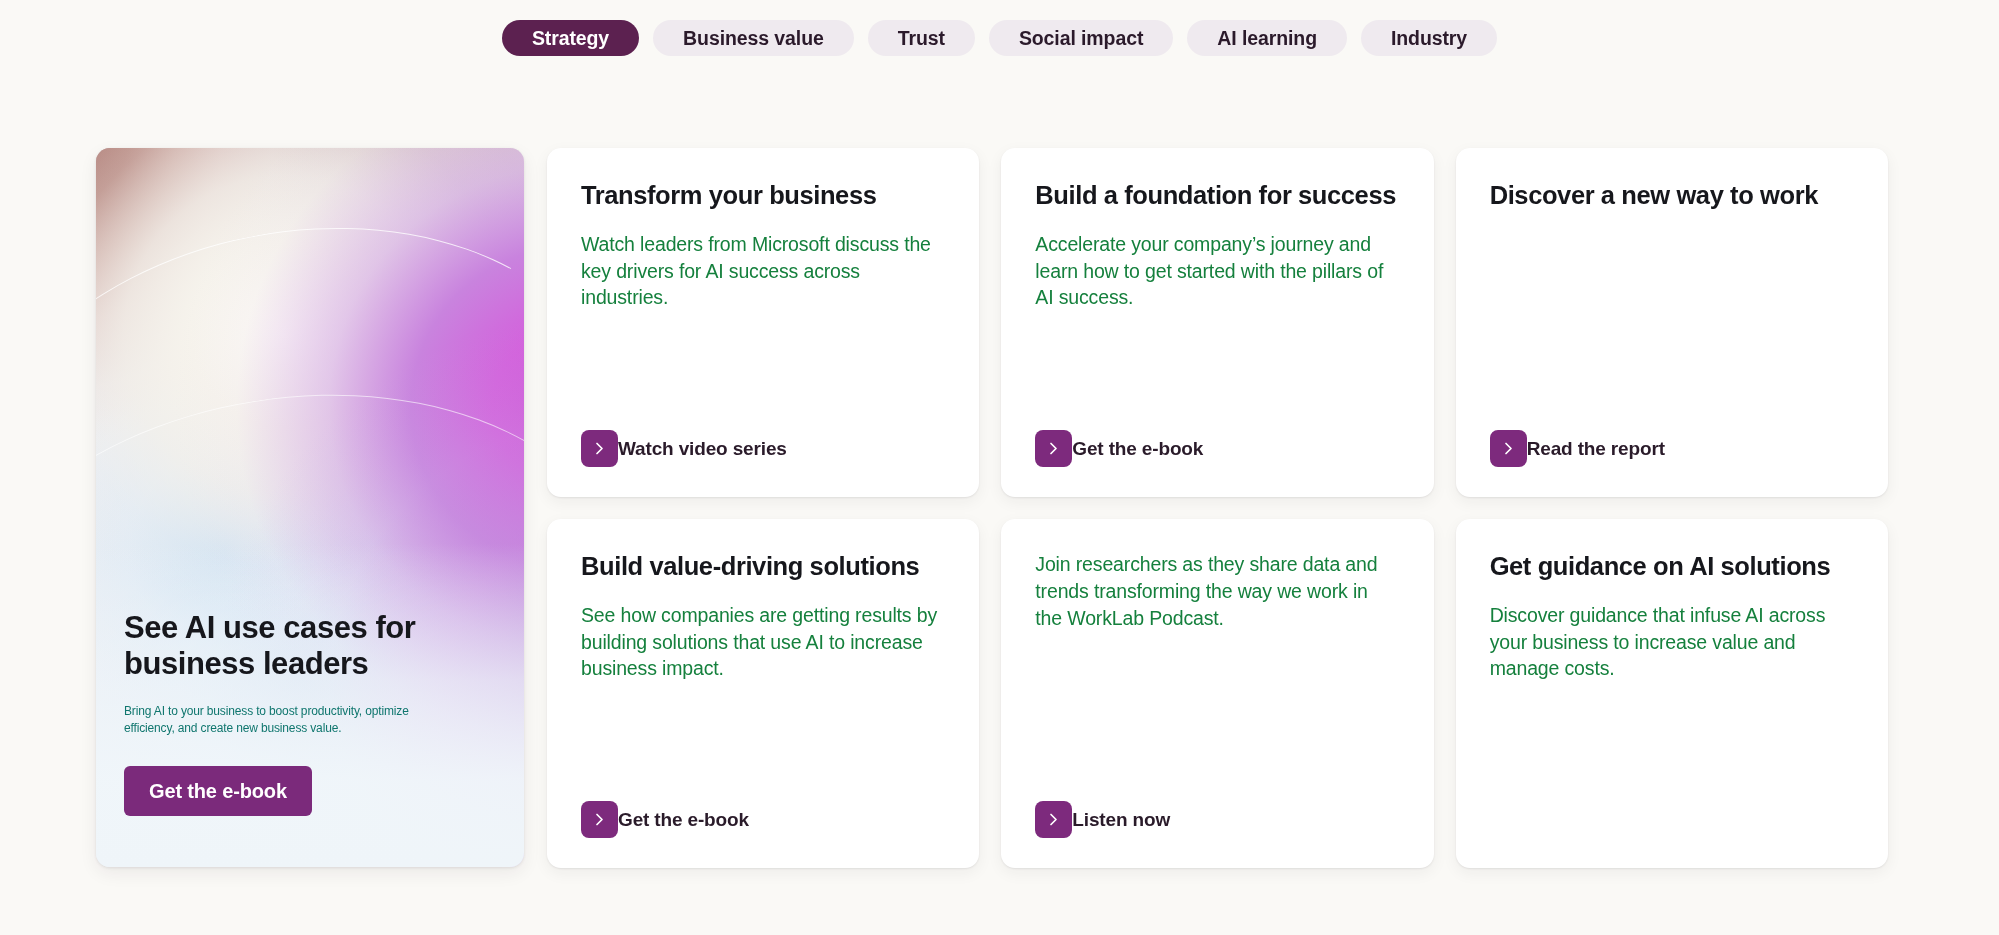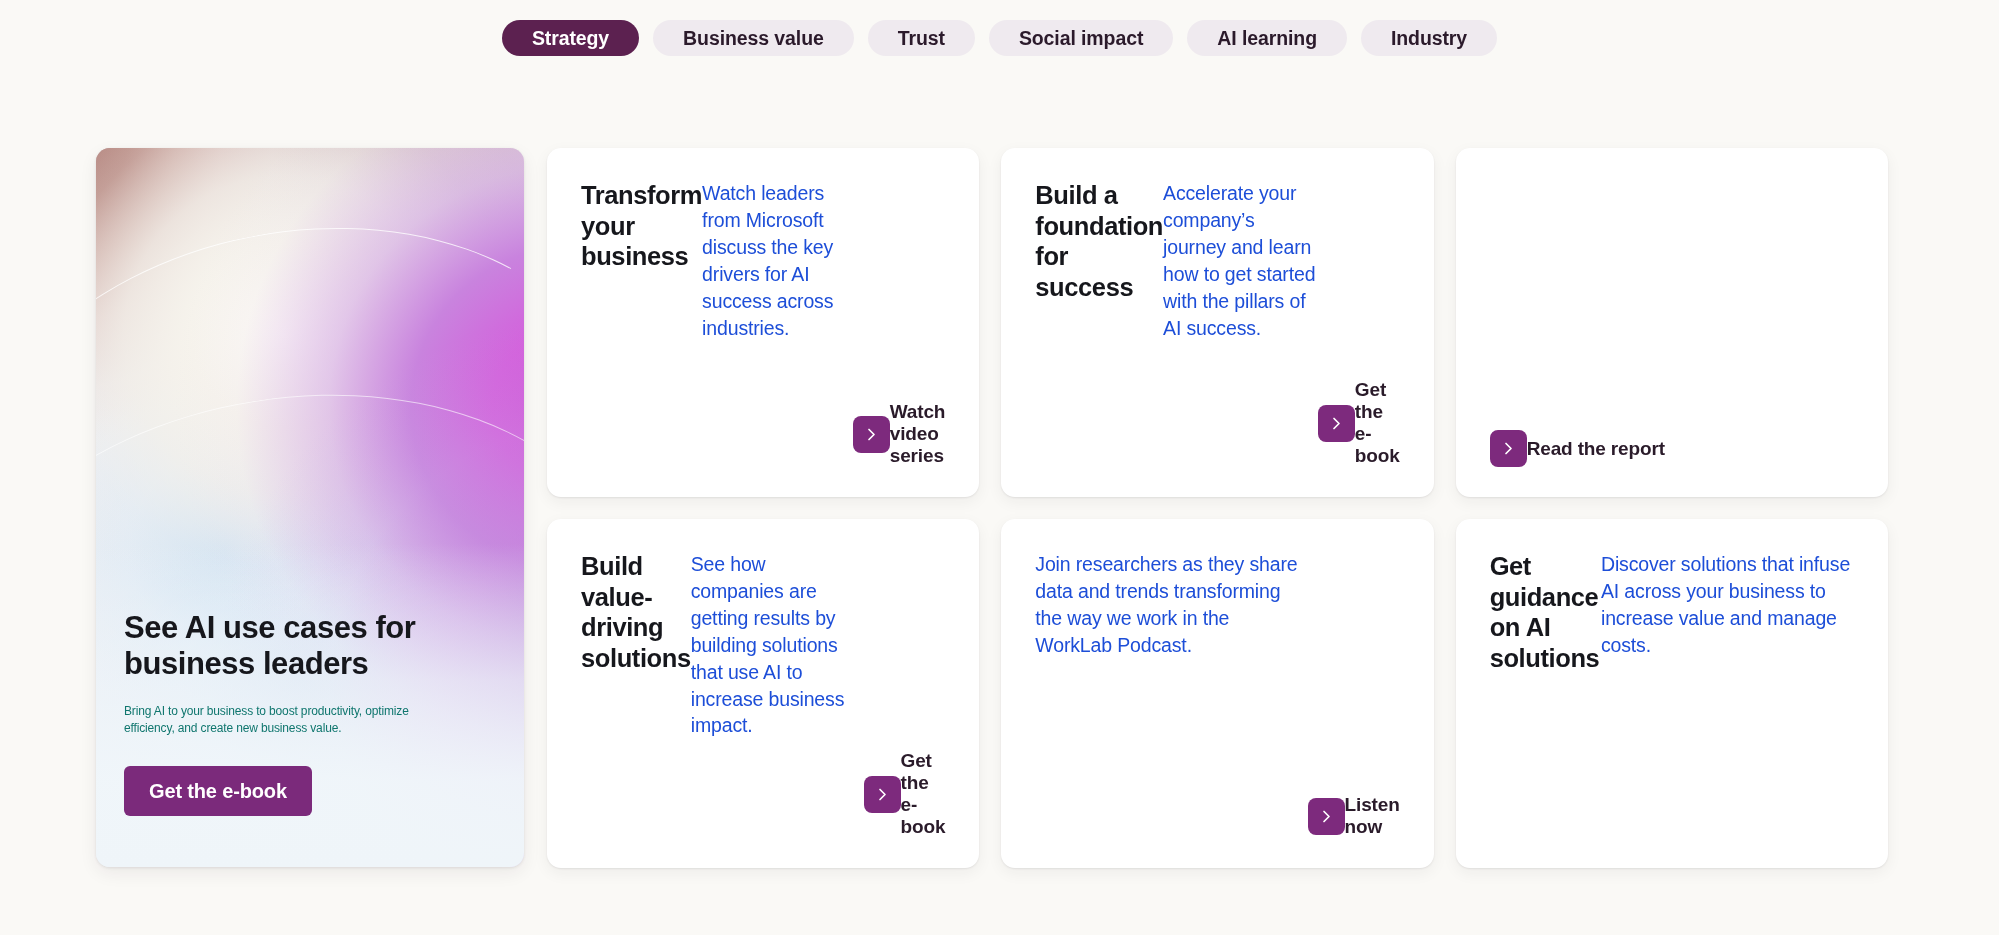--- a/index.html
+++ b/index.html
@@ -190,36 +190,36 @@
     display: grid;
     grid-template-columns: repeat(3, 1fr);
     grid-template-rows: repeat(2, 1fr);
     gap: 22px 22px;
   }
   .card {
     background: #ffffff;
     border-radius: 14px;
     padding: 32px 34px 30px 34px;
     display: flex;
-    flex-direction: row;
+    flex-direction: column;
     box-shadow: 0 1px 2px rgba(40,30,40,0.09), 0 5px 16px rgba(40,30,40,0.055);
     cursor: pointer;
   }
   .card-title {
     font-size: 25.5px;
     font-weight: bold;
     line-height: 1.2;
     color: #16171c;
     letter-spacing: -0.4px;
     margin-bottom: 20px;
   }
   .card-desc {
     font-size: 19.5px;
     line-height: 1.38;
-    color: #1d4ed8;
+    color: #15803d;
     letter-spacing: -0.15px;
   }
   .card-link {
     margin-top: auto;
     display: flex;
     align-items: center;
     text-decoration: none;
   }
   .chev-btn {
     width: 37px;
@@ -292,20 +292,21 @@
           <span class="chev-btn">
             <svg width="13" height="13" viewBox="0 0 13 13" fill="none">
                 <path d="M4 1.5L9 6.5L4 11.5" stroke="#ffffff" stroke-width="1.7" stroke-linecap="round" stroke-linejoin="round"></path>
               </svg>
           </span>
           <span class="card-link-label">Get the e-book</span>
         </a>
       </div>
 
       <div class="card">
+        <div class="card-title">Discover a new way to work</div>
         <a class="card-link">
           <span class="chev-btn">
             <svg width="13" height="13" viewBox="0 0 13 13" fill="none">
                 <path d="M4 1.5L9 6.5L4 11.5" stroke="#ffffff" stroke-width="1.7" stroke-linecap="round" stroke-linejoin="round"></path>
               </svg>
           </span>
           <span class="card-link-label">Read the report</span>
         </a>
       </div>
 
@@ -329,18 +330,18 @@
             <svg width="13" height="13" viewBox="0 0 13 13" fill="none">
                 <path d="M4 1.5L9 6.5L4 11.5" stroke="#ffffff" stroke-width="1.7" stroke-linecap="round" stroke-linejoin="round"></path>
               </svg>
           </span>
           <span class="card-link-label">Listen now</span>
         </a>
       </div>
 
       <div class="card">
         <div class="card-title">Get guidance on AI solutions</div>
-        <div class="card-desc">Discover solutions that infuse AI across your business to increase value and manage costs.</div>
+        <div class="card-desc">Discover guidance that infuse AI across your business to increase value and manage costs.</div>
       </div>
 
     </div>
   </div>
 </div>
 
 </body></html>

